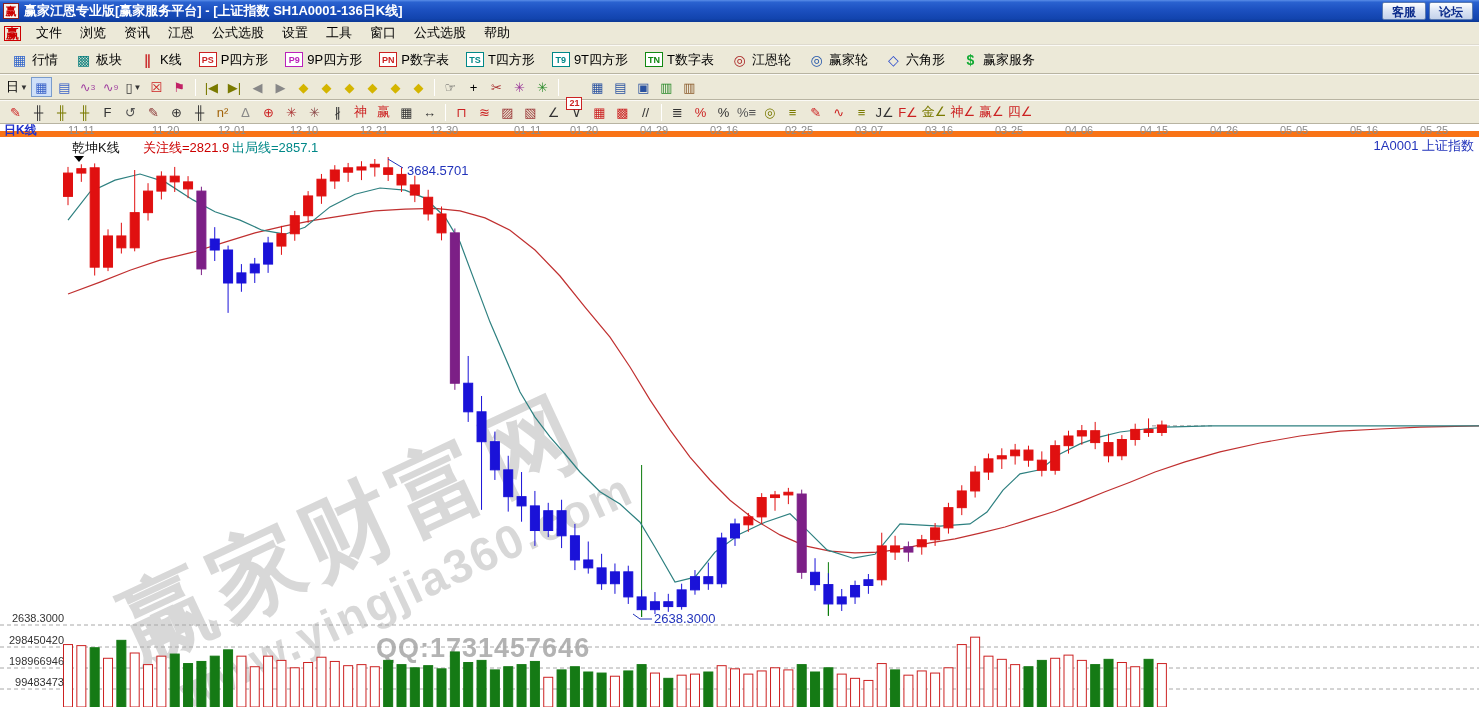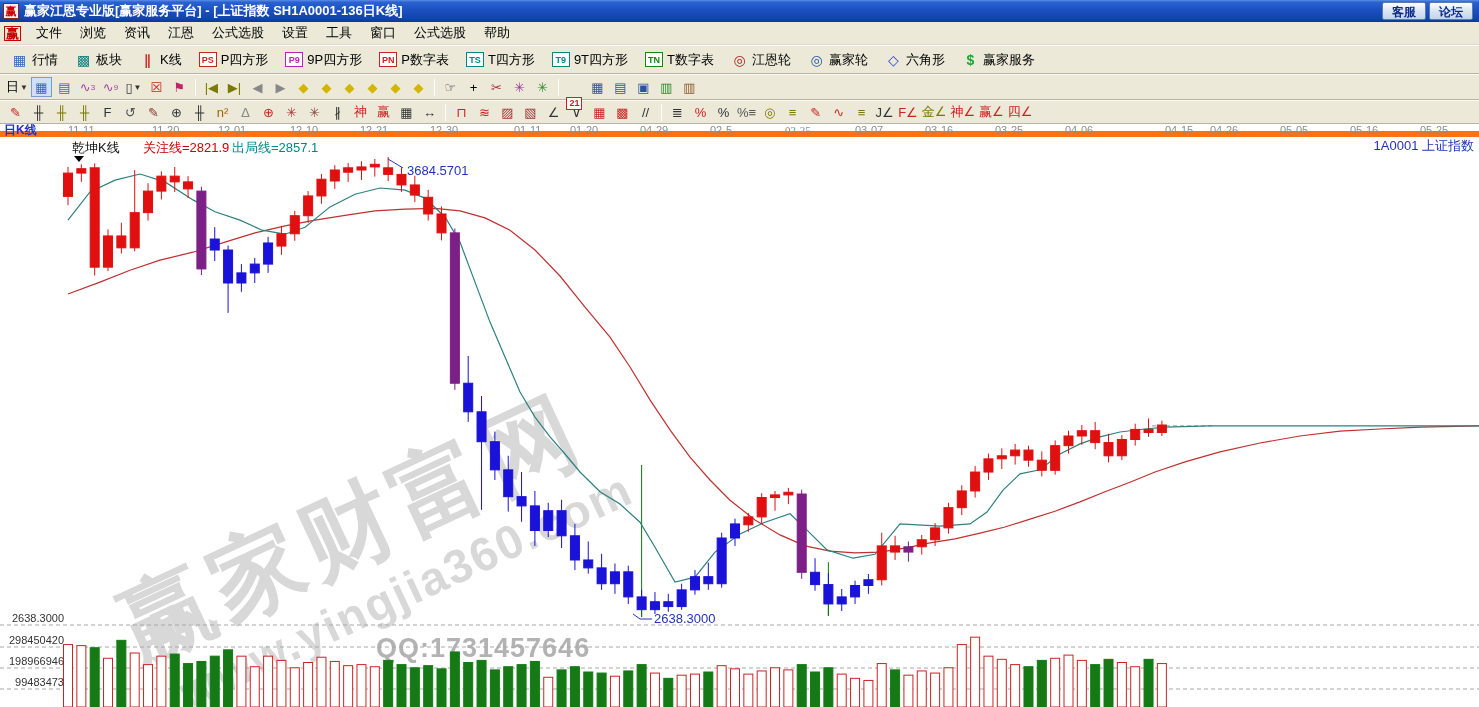--- a/index.html
+++ b/index.html
@@ -371,27 +371,27 @@
   <span class="kperiod">日K线</span>
 <span class="tick" style="left: 68px;">11-11</span>
     <span class="tick" style="left: 152px;">11-20</span>
     <span class="tick" style="left: 218px;">12-01</span>
     <span class="tick" style="left: 290px;">12-10</span>
     <span class="tick" style="left: 360px;">12-21</span>
     <span class="tick" style="left: 430px;">12-30</span>
     <span class="tick" style="left: 500px; margin-left: 14px;">01-11</span>
     <span class="tick" style="left: 570px; text-align: center;">01-20</span>
     <span class="tick" style="left: 640px;">04-29</span>
-    <span class="tick" style="left: 710px;">02-5</span>
-    <span class="tick" style="left: 785px; font-family: Liberation Serif, serif;">02-25</span>
+    <span class="tick" style="left: 710px;">02-16</span>
+    <span class="tick" style="left: 785px;">02-25</span>
     <span class="tick" style="left: 855px;">03-07</span>
     <span class="tick" style="left: 925px;">03-16</span>
     <span class="tick" style="left: 995px;">03-25</span>
     <span class="tick" style="left: 1065px;">04-06</span>
-    <span class="tick" style="left: 1140px; margin-left: 25px;">04-15</span>
+    <span class="tick" style="left: 1140px;">04-15</span>
     <span class="tick" style="left: 1210px;">04-26</span>
     <span class="tick" style="left: 1280px;">05-05</span>
     <span class="tick" style="left: 1350px;">05-16</span>
     <span class="tick" style="left: 1420px;">05-25</span>
   </div>
 
 <div class="chartwrap">
   <div class="watermark">
     <div class="wm1">赢家财富网</div>
     <div class="wm2">www.yingjia360.com</div>

